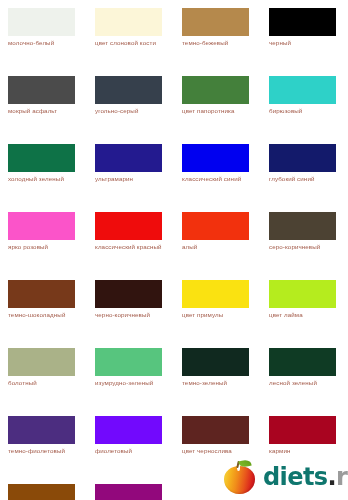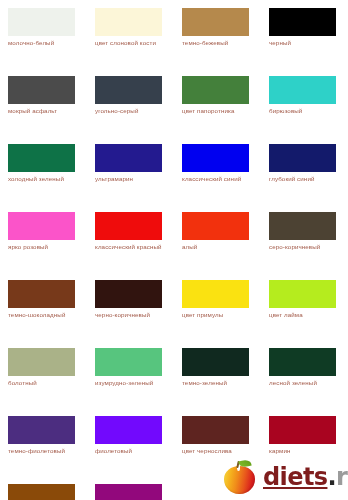--- a/index.html
+++ b/index.html
@@ -135,21 +135,21 @@
   .logo-text {
     margin-left: 5px;
     font-size: 24px;
     line-height: 26px;
     font-weight: bold;
     letter-spacing: -0.6px;
     font-family: "DejaVu Sans", "Liberation Sans", sans-serif;
     white-space: nowrap;
   }
 
-  .logo-text .w-diets { color: #7f1d1d; text-decoration: underline; }
+  .logo-text .w-diets { color: #0f766e; }
   .logo-text .w-dot   { color: #262626; }
   .logo-text .w-ru    { color: #9b9b9b; }
 </style>
 </head>
 <body>
 
 <div id="palette-page">
 
   <div class="grid" id="swatch-grid">
       <div class="cell">

